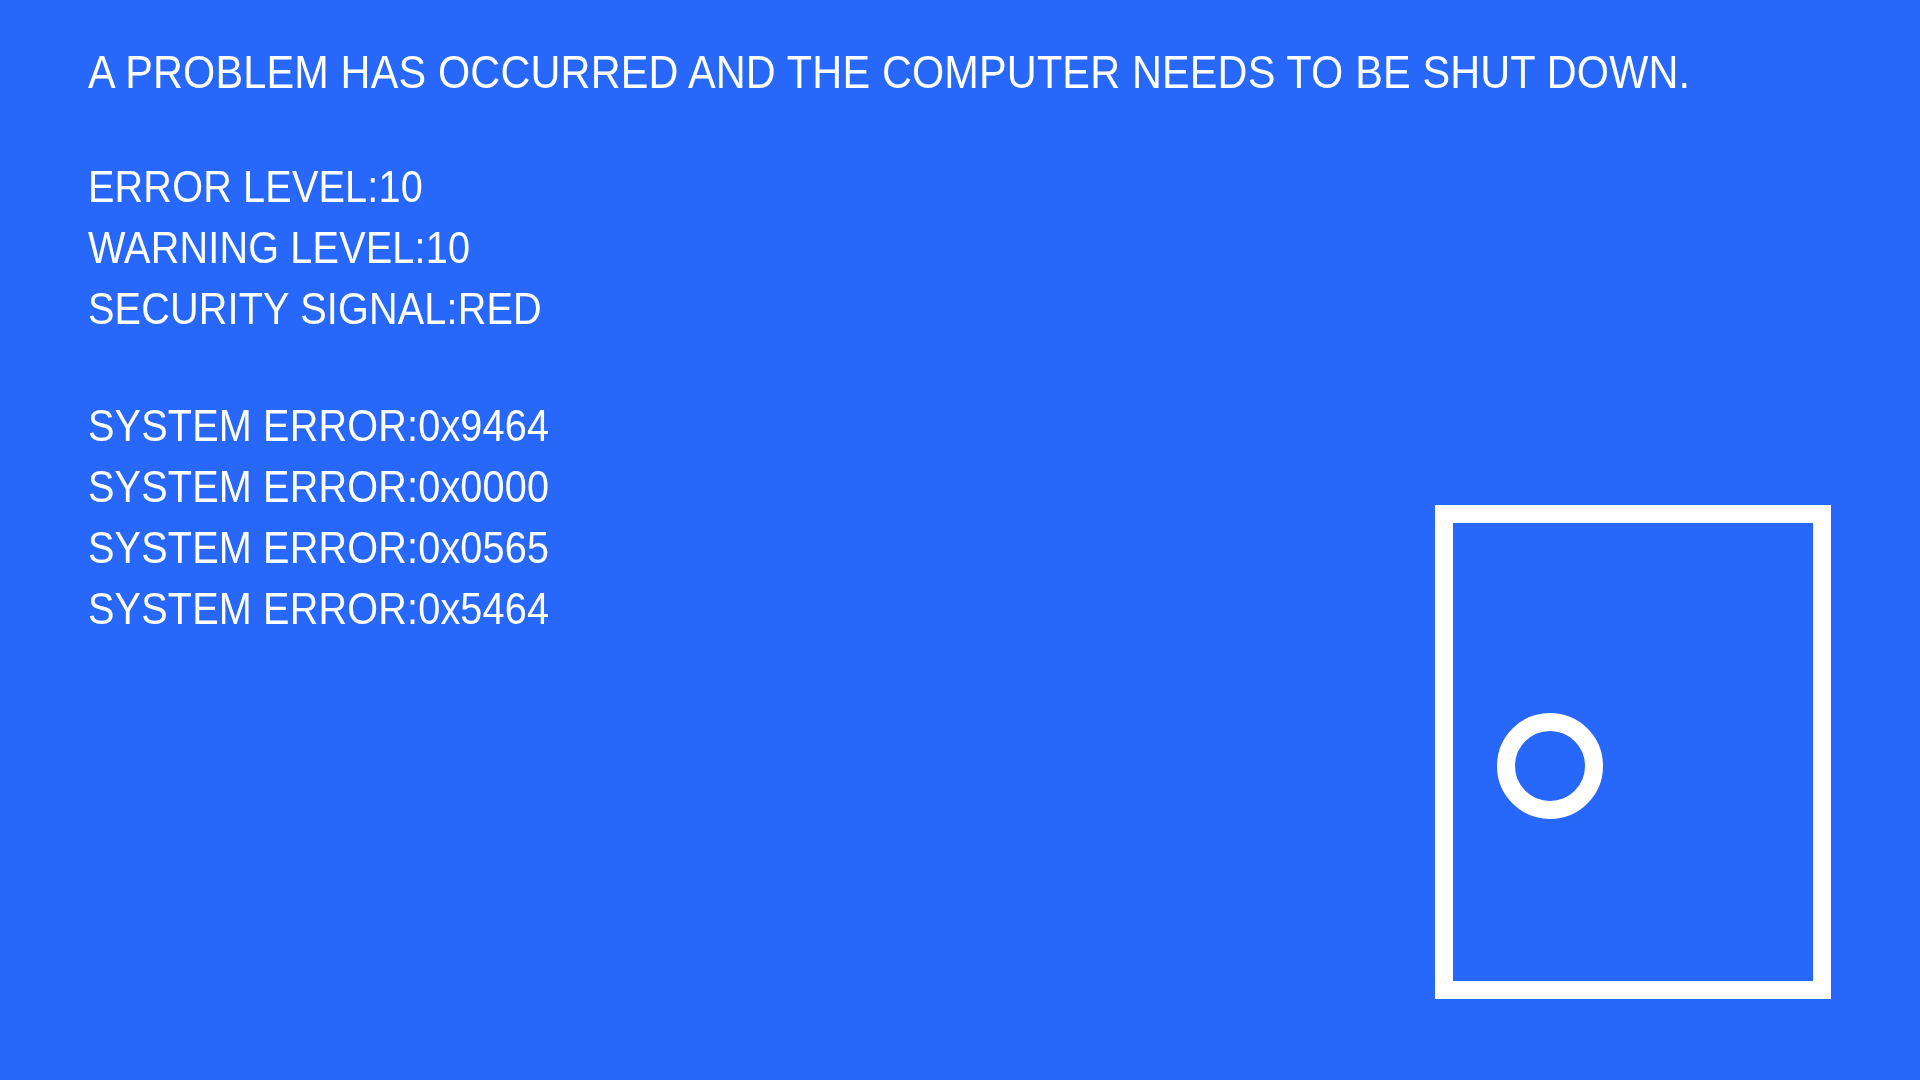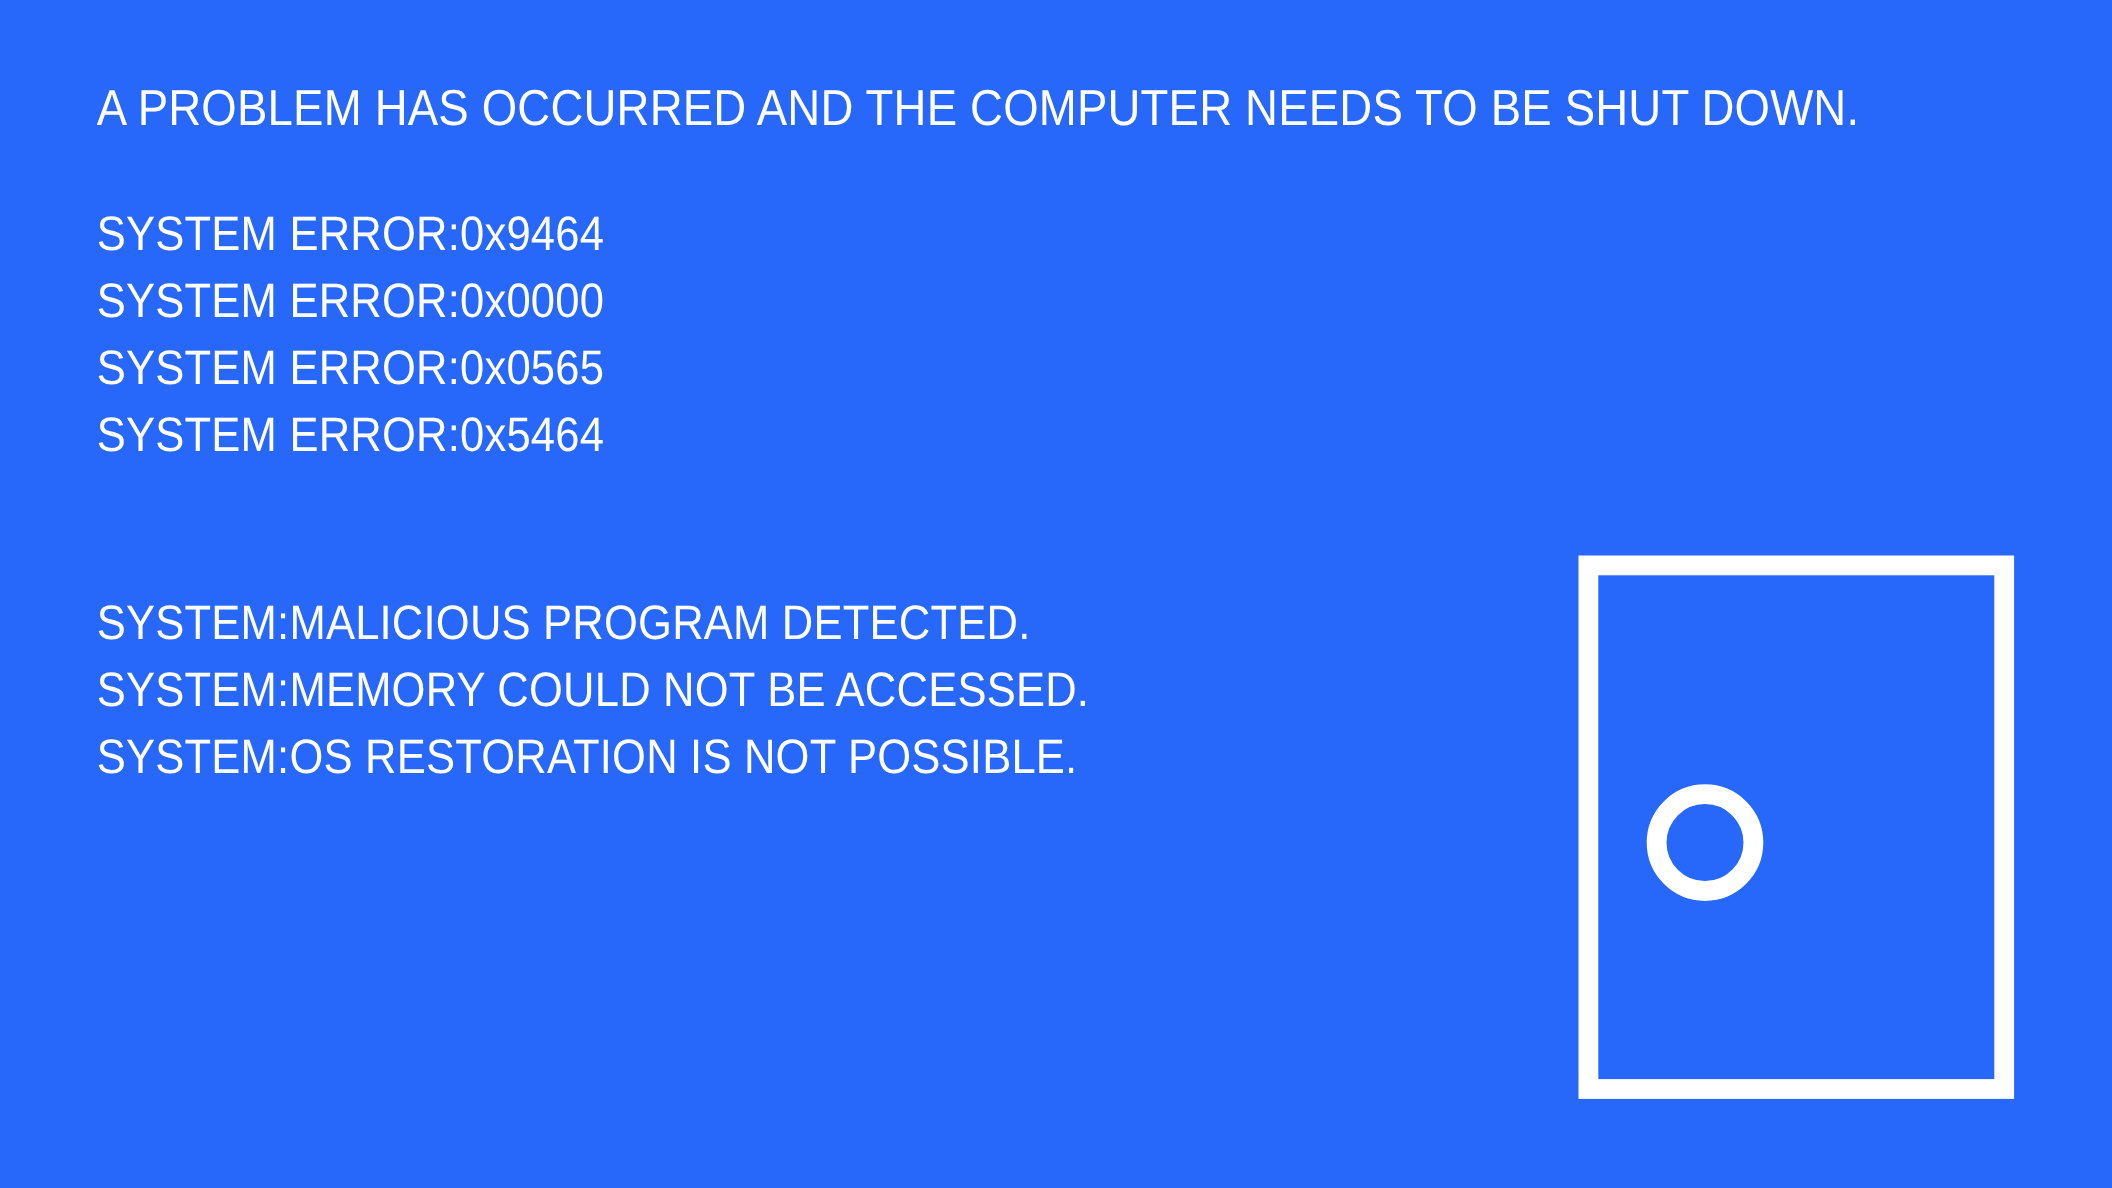--- a/index.html
+++ b/index.html
@@ -21,21 +21,21 @@
   #error-screen {
     position: absolute;
     inset: 0;
     background: #2767fa;
   }
 
   
   #message-column {
     position: absolute;
     left: 88px;
-    top: 68px;
+    top: 42px;
     width: 1280px;
   }
 
   .msg-line {
     color: #ffffff;
     font-weight: 400;
     letter-spacing: 0.2px;
     white-space: nowrap;
     font-stretch: condensed;
     transform: scaleX(0.90);
@@ -96,33 +96,33 @@
 </style>
 </head>
 <body>
 
 <div id="error-screen">
 
   <div id="message-column">
 
     <div class="msg-line headline">A PROBLEM HAS OCCURRED AND THE COMPUTER NEEDS TO BE SHUT DOWN.</div>
 
+    <div class="status-block">
+      <div class="msg-line status-line">ERROR LEVEL:10</div>
+      <div class="msg-line status-line">WARNING LEVEL:10</div>
+      <div class="msg-line status-line">SECURITY SIGNAL:RED</div>
+    </div>
 
     <div class="error-block">
       <div class="msg-line error-line">SYSTEM ERROR:0x9464</div>
       <div class="msg-line error-line">SYSTEM ERROR:0x0000</div>
       <div class="msg-line error-line">SYSTEM ERROR:0x0565</div>
       <div class="msg-line error-line">SYSTEM ERROR:0x5464</div>
     </div>
 
-    <div class="system-block">
-      <div class="msg-line system-line">SYSTEM:MALICIOUS PROGRAM DETECTED.</div>
-      <div class="msg-line system-line">SYSTEM:MEMORY COULD NOT BE ACCESSED.</div>
-      <div class="msg-line system-line">SYSTEM:OS RESTORATION IS NOT POSSIBLE.</div>
-    </div>
 
   </div>
 
   <div id="door-icon">
     <div id="door-frame"></div>
     <div id="door-knob"></div>
   </div>
 
 </div>
 

